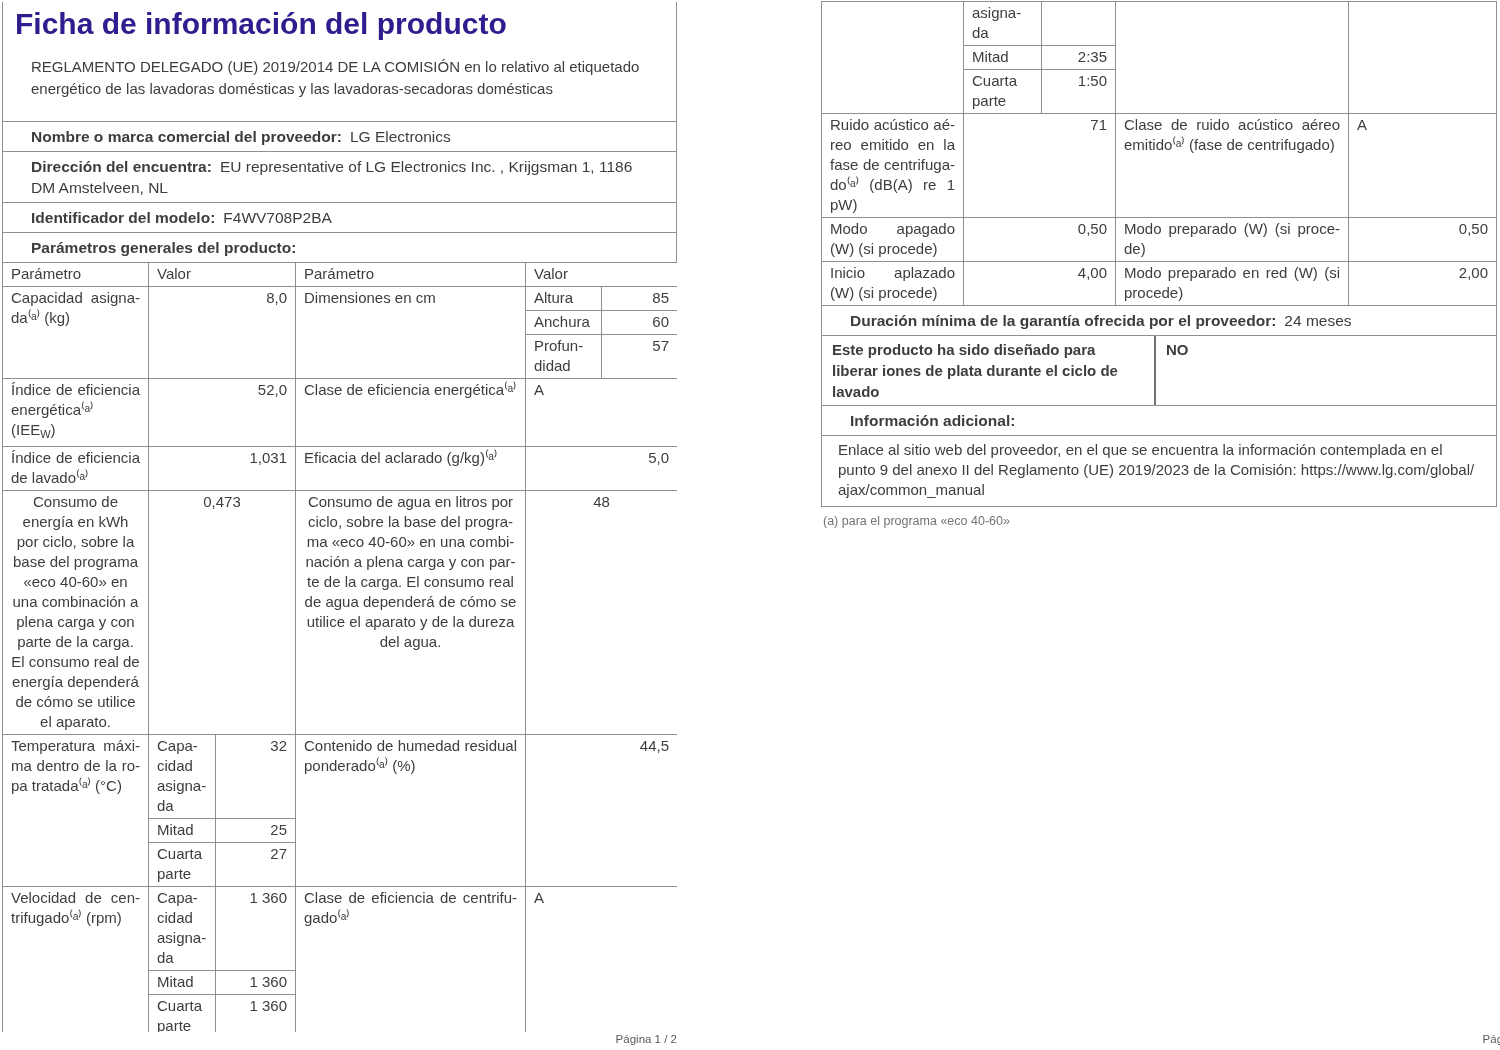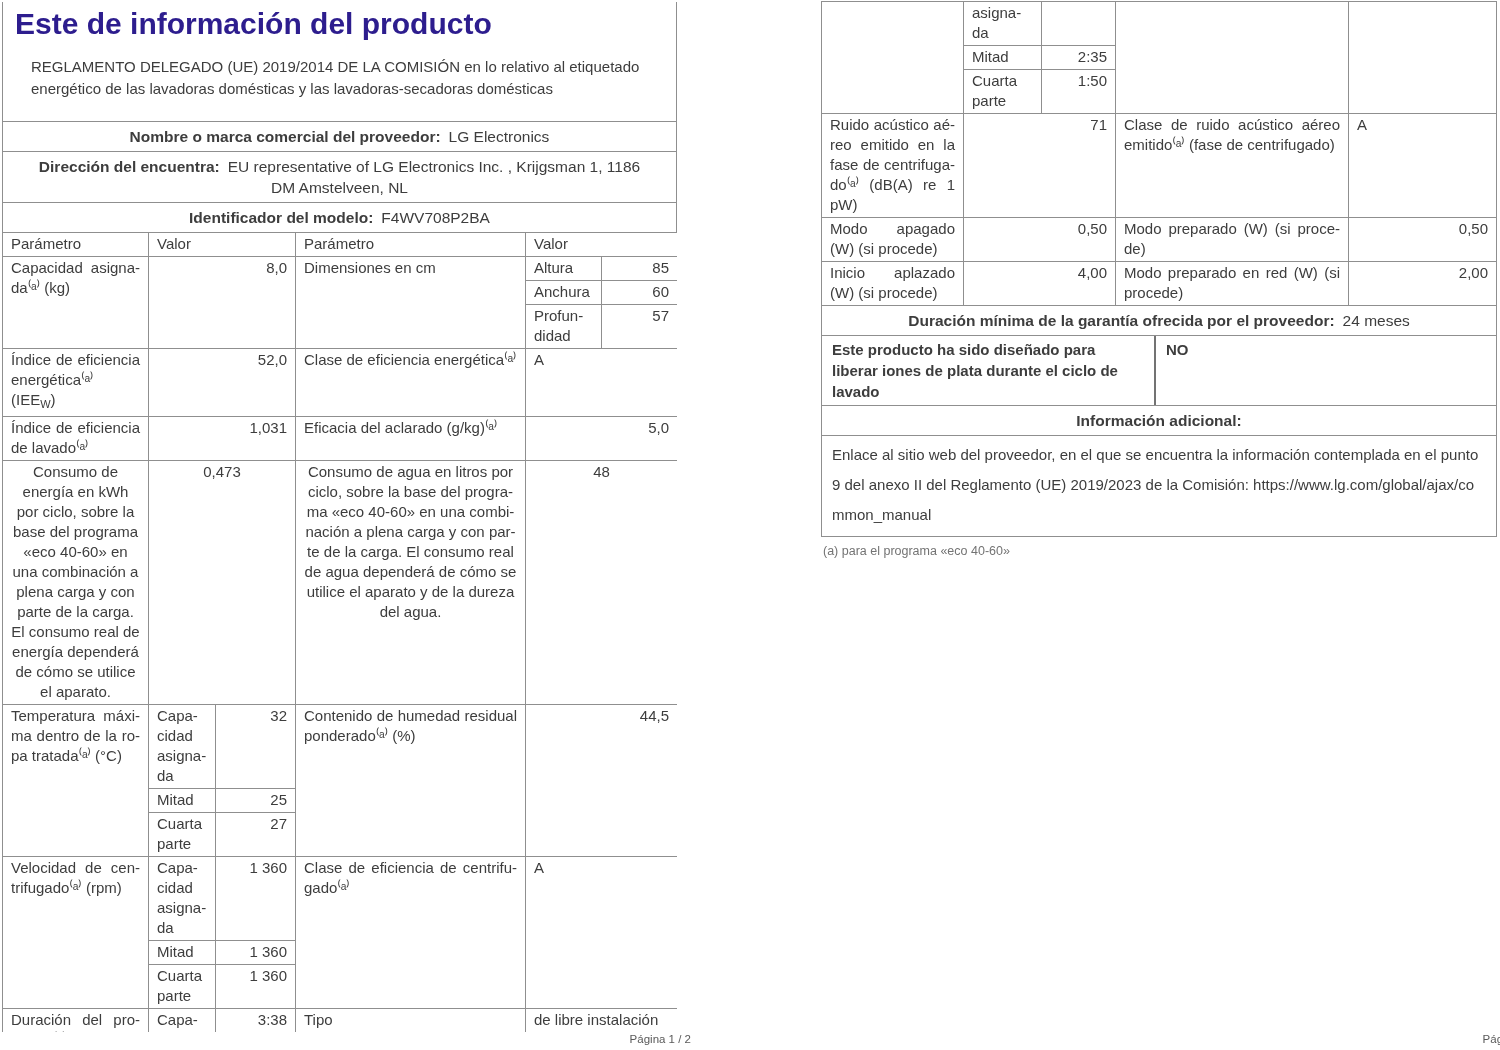--- a/index.html
+++ b/index.html
@@ -10,70 +10,73 @@
   }
   .page { position:absolute; top:2px; }
   #page1 { left:2px;  width:675px; height:1030px; overflow:hidden; }
   #page2 { left:821px; width:676px; }
 
   .box { border:1px solid #8f8f8f; margin-top:-1px; background:#fff; }
   .title-box { padding:6px 12px 5px; }
   .doc-title { margin:0 0 8px 0; font-size:30px; line-height:32px; font-weight:bold; color:#2d1d8e; }
   .reg-text { margin:16px; font-size:15px; line-height:22px; color:#3d3d3d; }
 
-  .label-row { padding:4px 28px; font-size:15.5px; line-height:21px;text-align:center; }
+  .label-row { padding:4px 28px; font-size:15.5px; line-height:21px; }
   .b { font-weight:bold; }
   .val-after { margin-left:8px; }
 
   table.ptable { border-collapse:collapse; table-layout:fixed; width:675px; margin-top:-1px; }
   .ptable td {
     border:1px solid #8f8f8f; vertical-align:top;
     padding:1px 8px 2px; font-size:15px; line-height:20px; overflow:hidden;
   }
   td.param { text-align:justify; }
   td.num   { text-align:right; }
   td.txt   { text-align:left; }
   td.sublabel { white-space:pre-line; }
   tr.r4 td { height:238px;text-align:center; }
   tr.r7 td { height:60px; }
   .subw { font-size:11px; vertical-align:-3px; }
 
   .silver-row { display:flex; padding:0; }
   .silver-row .c1 { width:334px; border-right:2px solid #737373; padding:3px 10px; font-weight:bold; line-height:21px; }
   .silver-row .c2 { flex:1; padding:3px 10px; font-weight:bold; line-height:21px; }
-  .link-row { padding:4px 10px 6px; line-height:30px; font-size:15px; }
+  .link-row { padding:4px 16px 6px; line-height:20px; font-size:15px; }
   .url { word-break:break-all; }
   .footnote { margin-top:7px; padding-left:2px; font-size:12.5px; color:#737373; }
 
   .page-footer { position:absolute; top:1033px; font-size:11.5px; color:#5a5a5a; text-align:right; }
-  #footer1 { left:16px;   width:675px; }
+  #footer1 { left:2px;   width:675px; }
   #footer2 { left:868px; width:676px; }
 </style>
 </head>
 <body>
 
 <div class="page" id="page1">
 
   <div class="box title-box">
-    <h1 class="doc-title">Este de información del producto</h1>
+    <h1 class="doc-title">Ficha de información del producto</h1>
     <p class="reg-text">REGLAMENTO DELEGADO (UE) 2019/2014 DE LA COMISIÓN en lo relativo al etiquetado energético de las lavadoras domésticas y las lavadoras-secadoras domésticas</p>
   </div>
 
   <div class="box label-row">
     <span class="b">Nombre o marca comercial del proveedor:</span><span class="val-after">LG Electronics</span>
   </div>
 
   <div class="box label-row">
     <span class="b">Dirección del encuentra:</span><span class="val-after">EU representative of LG Electronics Inc. , Krijgsman 1, 1186 DM Amstel­veen, NL</span>
   </div>
 
   <div class="box label-row">
     <span class="b">Identificador del modelo:</span><span class="val-after">F4WV708P2BA</span>
   </div>
 
+  <div class="box label-row">
+    <span class="b">Parámetros generales del producto:</span>
+  </div>
 
   <table class="ptable">
     <colgroup>
       <col style="width:146px">
         <col style="width:67px">
         <col style="width:80px">
       <col style="width:230px">
         <col style="width:76px">
         <col style="width:76px">
     </colgroup>

